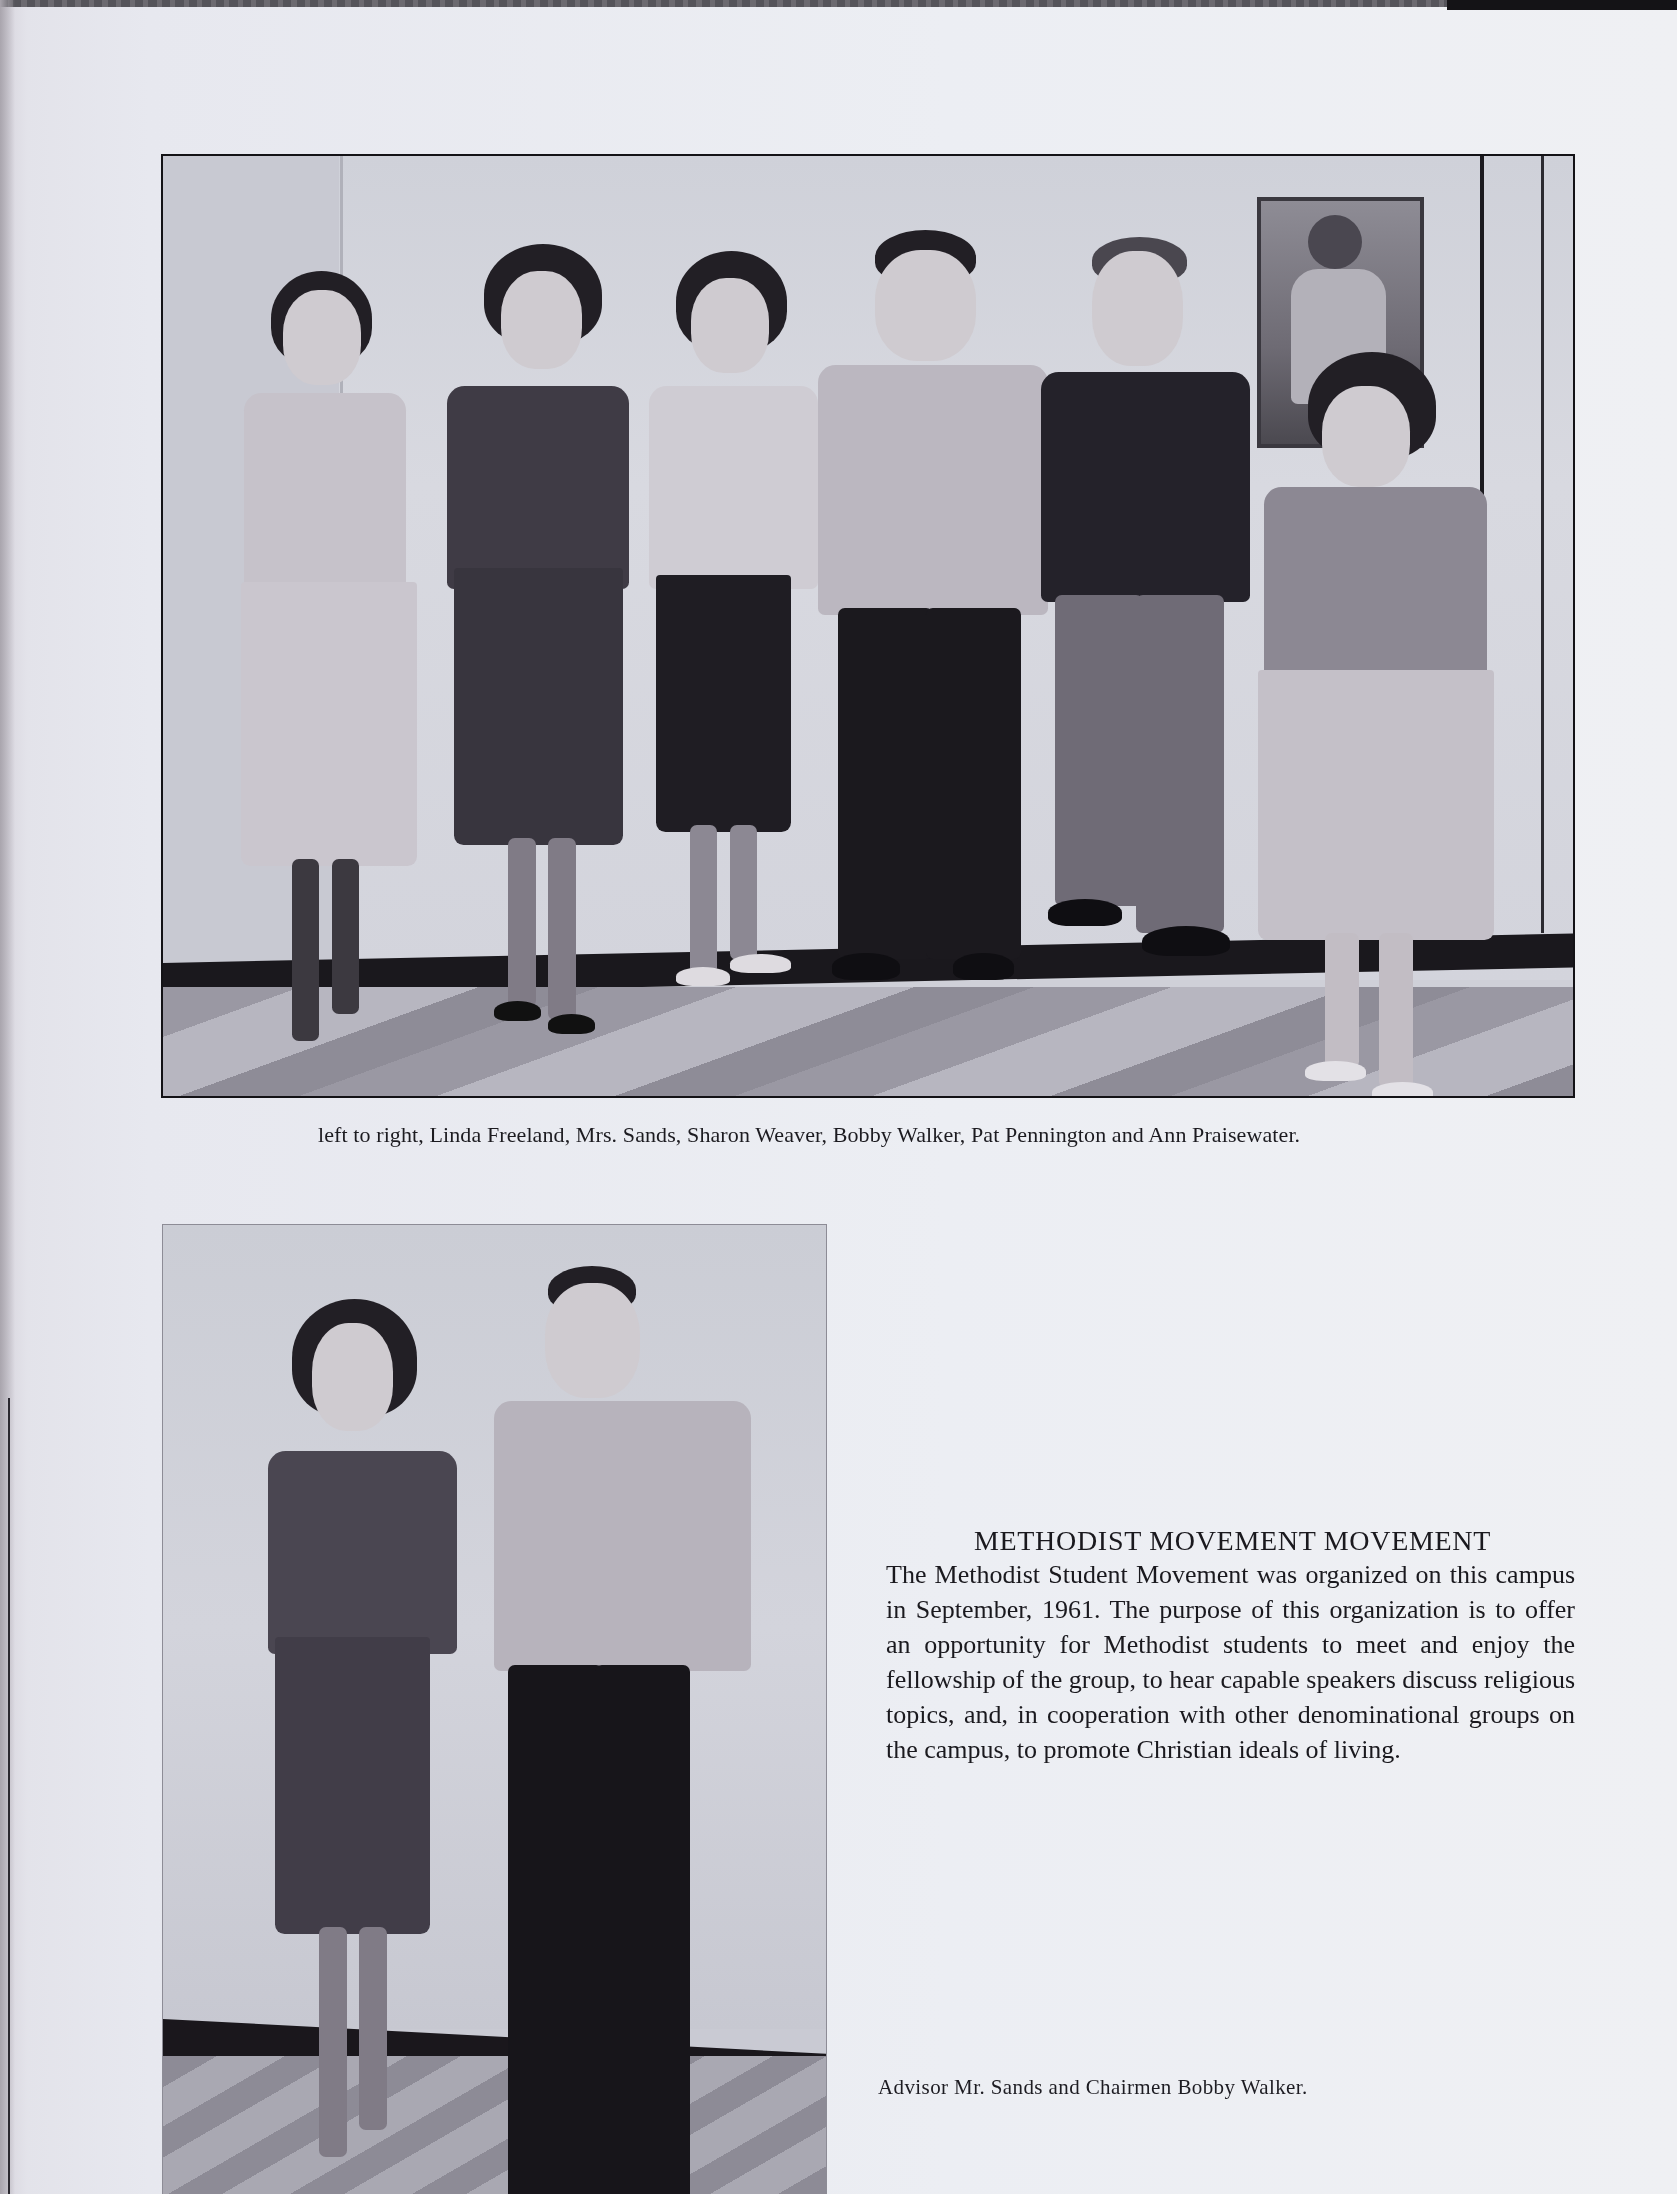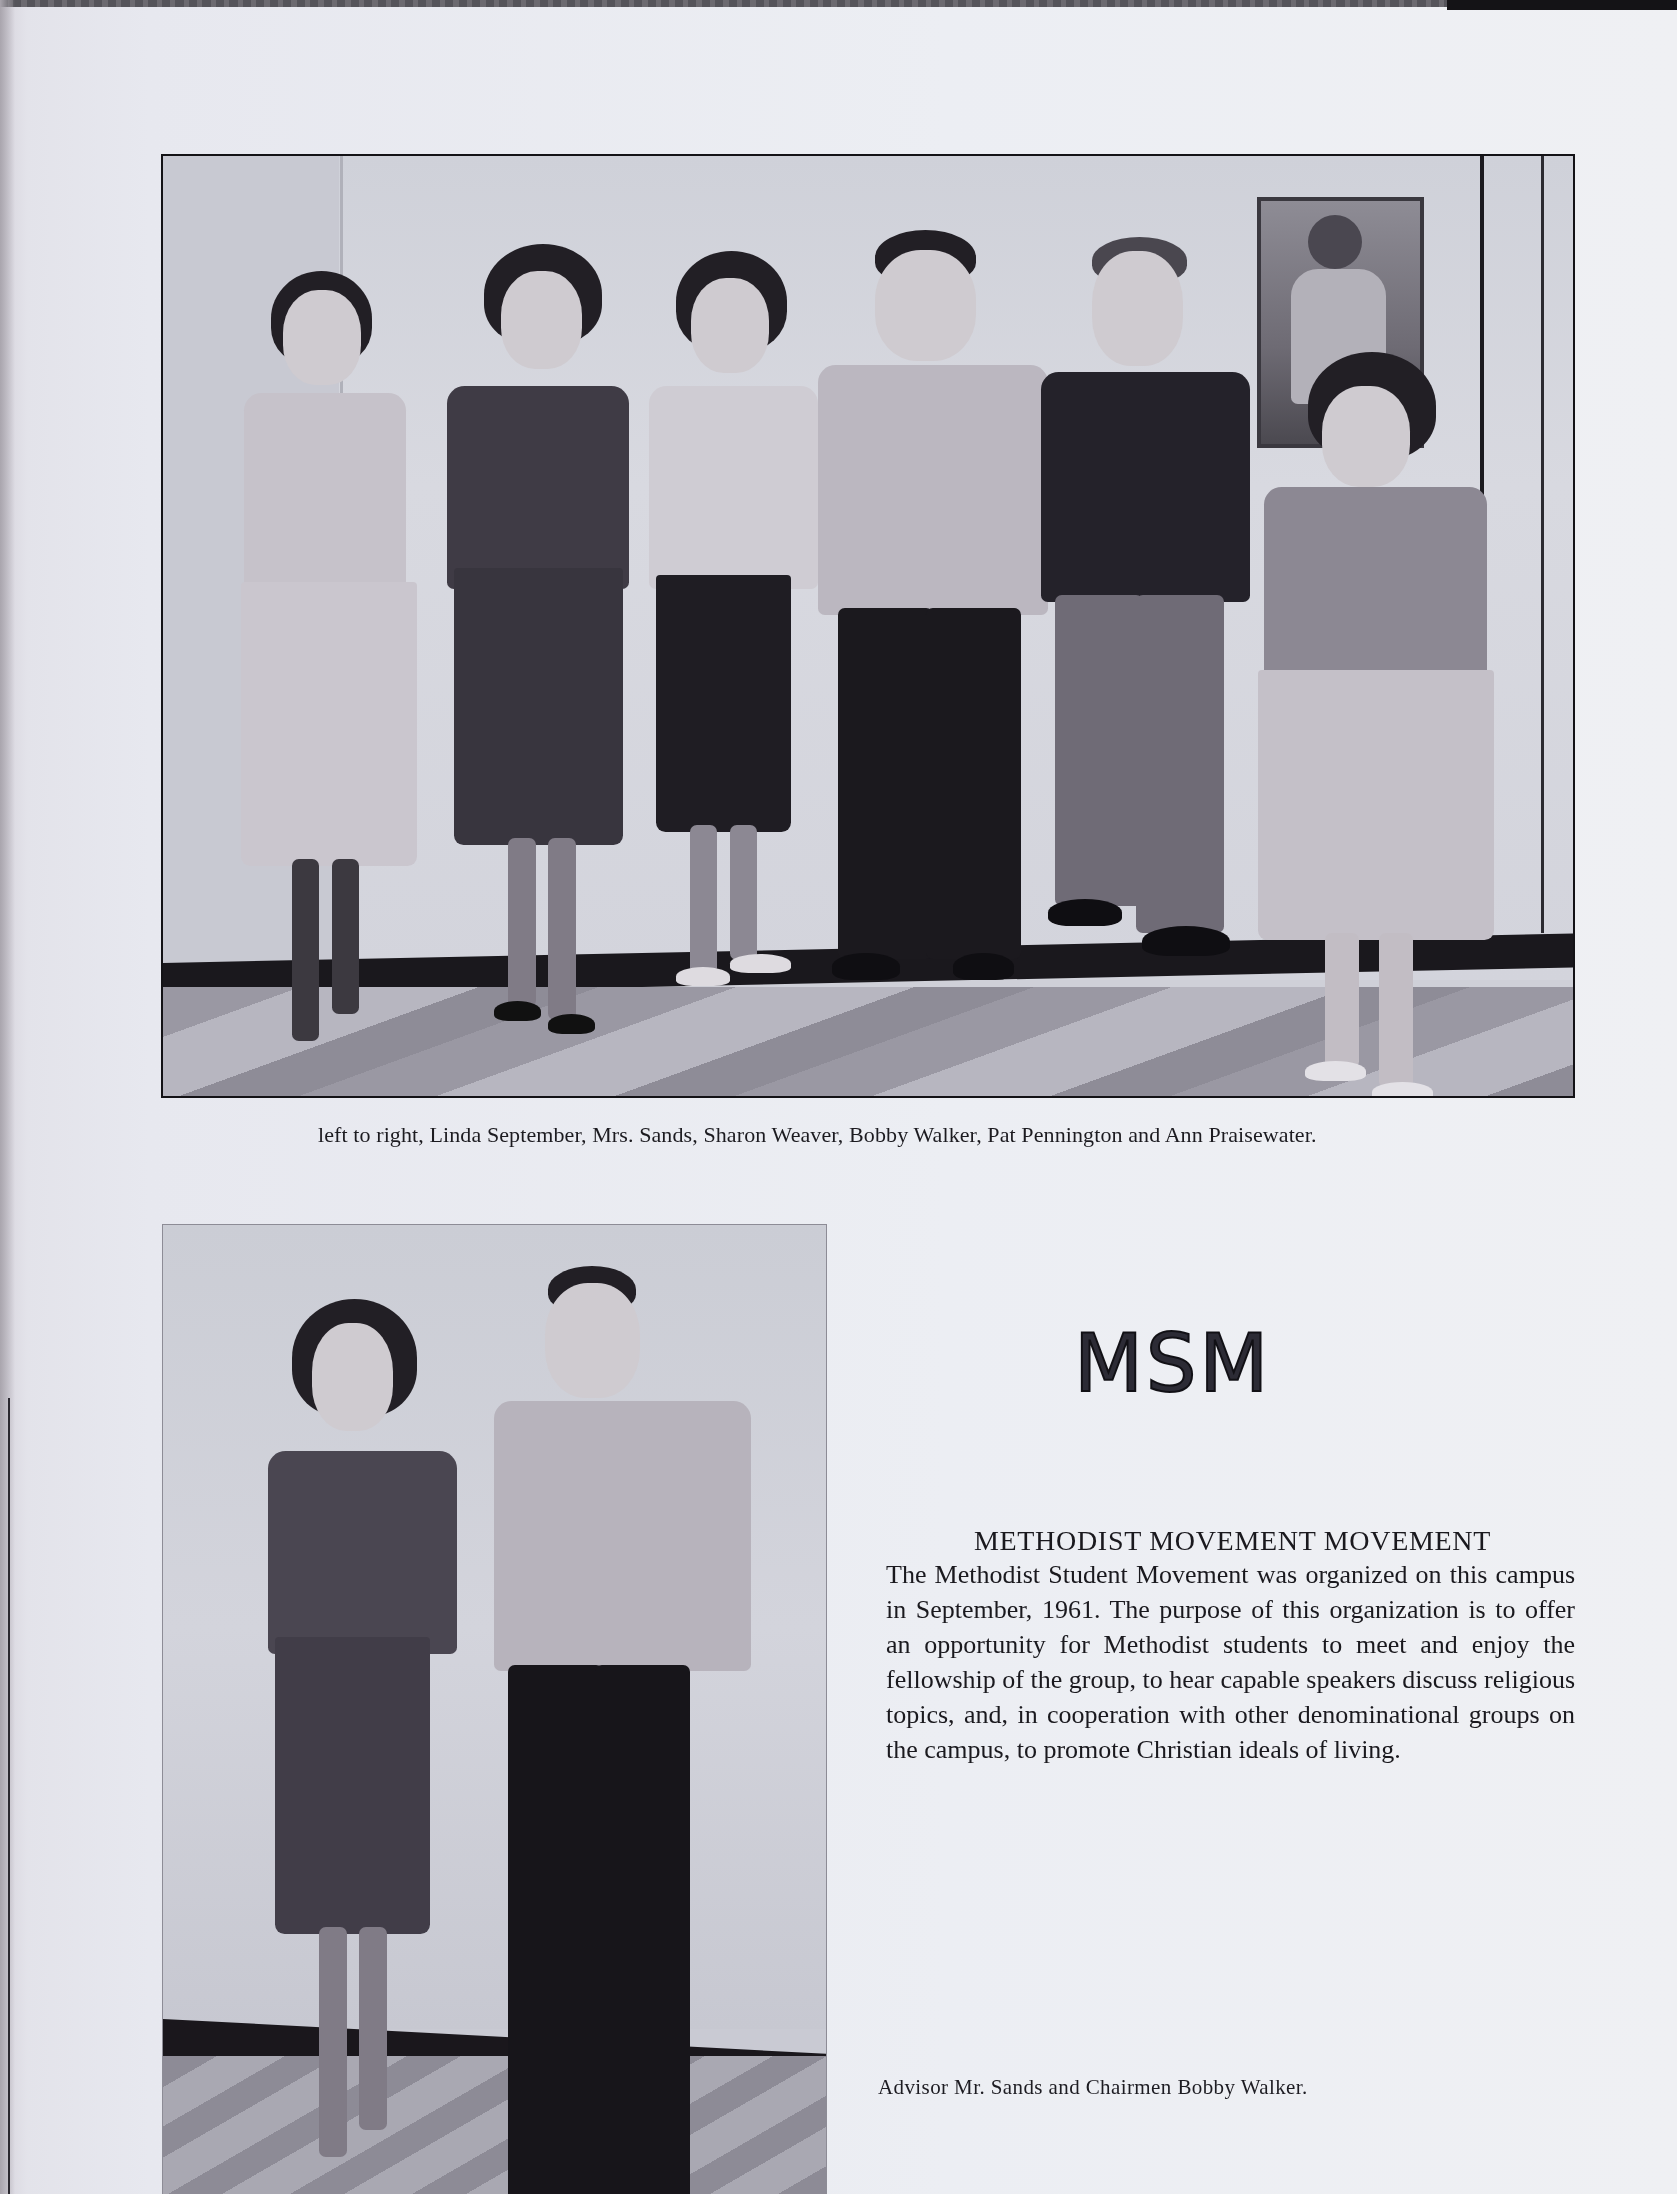--- a/index.html
+++ b/index.html
@@ -168,21 +168,21 @@
       <div class="head" style="left:78px;top:34px;width:88px;height:101px;"></div>
       <div class="torso" style="left:20px;top:135px;width:223px;height:196px;background:#8c8893;"></div>
       <div class="skirt" style="left:13.5px;top:318px;width:236px;height:270px;background:#c4c0c8;"></div>
       <div class="leg" style="left:81px;top:581px;width:34px;height:135px;background:#c2bdc4;"></div>
       <div class="leg" style="left:135px;top:581px;width:34px;height:155px;background:#c2bdc4;"></div>
       <div class="shoe" style="left:61px;top:709px;width:61px;height:20px;background:#e3e1e6;"></div>
       <div class="shoe" style="left:128px;top:730px;width:61px;height:20px;background:#e3e1e6;"></div>
     </div>
   </div>
 
-  <div class="caption-top">left to right, Linda September, Mrs. Sands, Sharon Weaver, Bobby Walker, Pat Pennington and Ann Praisewater.</div>
+  <div class="caption-top">left to right, Linda Freeland, Mrs. Sands, Sharon Weaver, Bobby Walker, Pat Pennington and Ann Praisewater.</div>
 
   <div class="photo photo-bottom">
     <div style="position:absolute;left:0;top:0;width:100%;height:804px;background:linear-gradient(180deg,#cbcdd5,#d3d4dc 50%,#c7c8d1);"></div>
     <div style="position:absolute;left:0;top:794px;width:100%;height:41px;background:#1a171c;transform:skewY(3deg);transform-origin:left;"></div>
     <div style="position:absolute;left:0;top:831px;width:100%;height:142px;background:repeating-linear-gradient(150deg,#8d8b96 0 27px,#a9a8b2 27px 61px);"></div>
 
     <div class="person" style="left:115px;top:74px;">
       <div class="hair" style="left:13.5px;top:0;width:125px;height:118px;"></div>
       <div class="head" style="left:34px;top:23.6px;width:81px;height:108px;"></div>
       <div class="torso" style="left:-10px;top:152px;width:189px;height:203px;background:#4a4651;"></div>
@@ -193,18 +193,17 @@
 
     <div class="person" style="left:331px;top:41px;">
       <div class="hair" style="left:54px;top:0;width:88px;height:47px;"></div>
       <div class="head" style="left:51px;top:17px;width:95px;height:115px;"></div>
       <div class="torso" style="left:0;top:135px;width:257px;height:270px;background:#b7b3bc;"></div>
       <div class="leg" style="left:13.5px;top:399px;width:95px;height:540px;background:#17151a;"></div>
       <div class="leg" style="left:101px;top:399px;width:95px;height:540px;background:#17151a;"></div>
     </div>
   </div>
 
-  <div class="title-msm">MSM</div>
   <div class="section-heading">METHODIST MOVEMENT MOVEMENT</div>
   <div class="body-text">The Methodist Student Movement was organized on this campus in September, 1961. The purpose of this organization is to offer an opportunity for Methodist students to meet and enjoy the fellowship of the group, to hear capable speakers discuss religious topics, and, in cooperation with other denominational groups on the campus, to promote Christian ideals of living.</div>
   <div class="caption-bottom">Advisor Mr. Sands and Chairmen Bobby Walker.</div>
 </div>
 
 
 </body></html>

